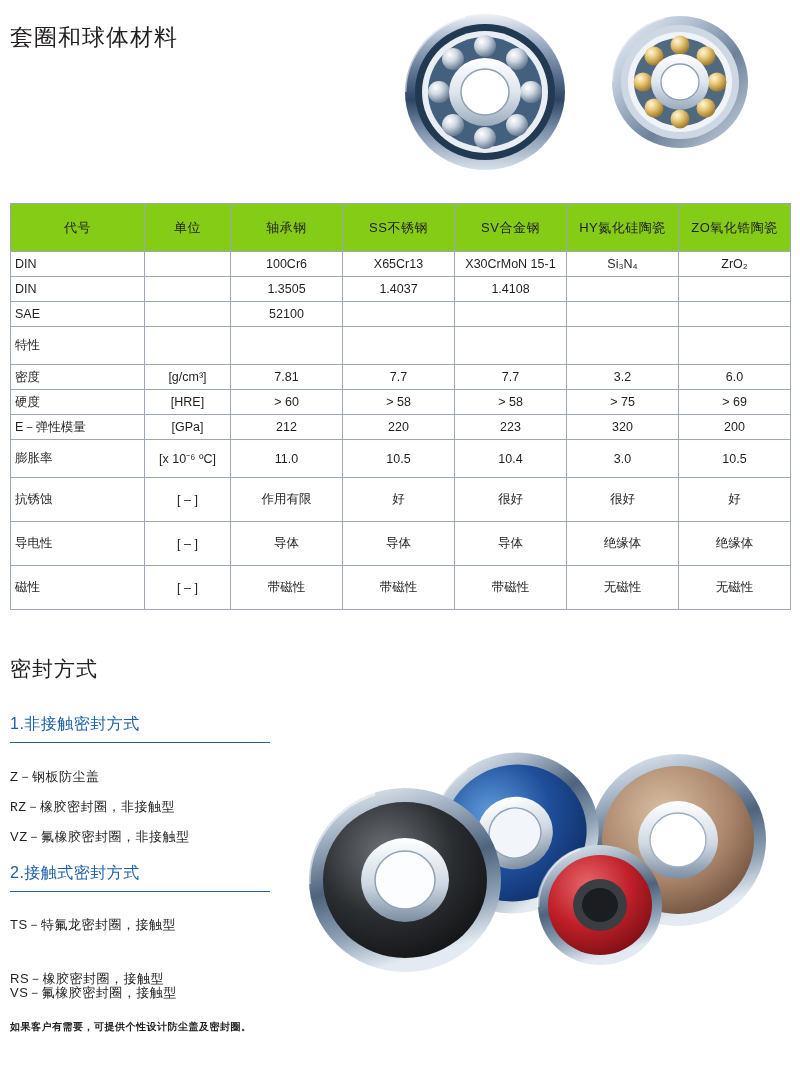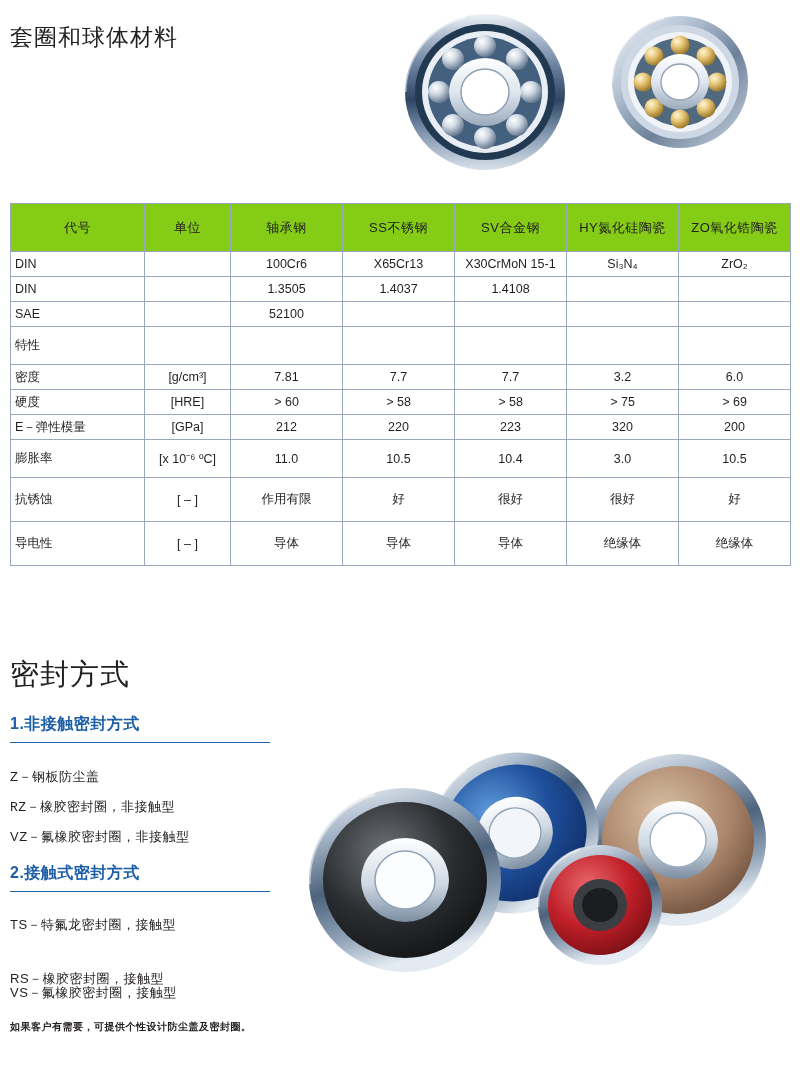--- a/index.html
+++ b/index.html
@@ -80,30 +80,30 @@
   col.c3 { width: 112px; }
   col.c4 { width: 112px; }
   col.c5 { width: 112px; }
   col.c6 { width: 112px; }
 
   
   .title-seal {
     position: absolute;
     left: 10px;
     top: 655px;
-    font-size: 29px;
+    font-size: 21px;
     letter-spacing: 1px;
     color: #231f20;
     text-align: center;
   }
   .h-blue {
     position: absolute;
     left: 10px;
     font-size: 16px;
-    font-weight: bold;
+    font-weight: normal;
     color: #1c5fa8;
     letter-spacing: 0.5px;
   }
   .h-blue.one { top: 714px; }
   .h-blue.two { top: 863px; }
   .rule {
     position: absolute;
     left: 10px;
     width: 260px;
     height: 1px;
@@ -337,20 +337,29 @@
         </tr>
         <tr class="tall2">
           <td class="lbl">导电性</td>
           <td>[ – ]</td>
           <td>导体</td>
           <td>导体</td>
           <td>导体</td>
           <td>绝缘体</td>
           <td>绝缘体</td>
         </tr>
+        <tr class="tall2">
+          <td class="lbl">磁性</td>
+          <td>[ – ]</td>
+          <td>带磁性</td>
+          <td>带磁性</td>
+          <td>带磁性</td>
+          <td>无磁性</td>
+          <td>无磁性</td>
+        </tr>
       </tbody>
     </table>
   </div>
 
   <div class="title-seal">密封方式</div>
 
   <div class="h-blue one">1.非接触密封方式</div>
   <div class="rule one"></div>
 
   <div class="line l1">Z－钢板防尘盖</div>

